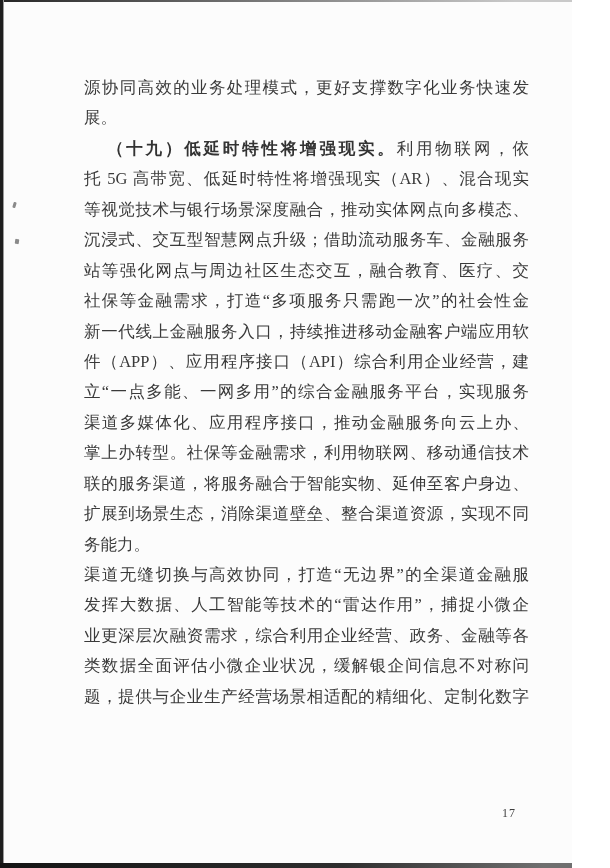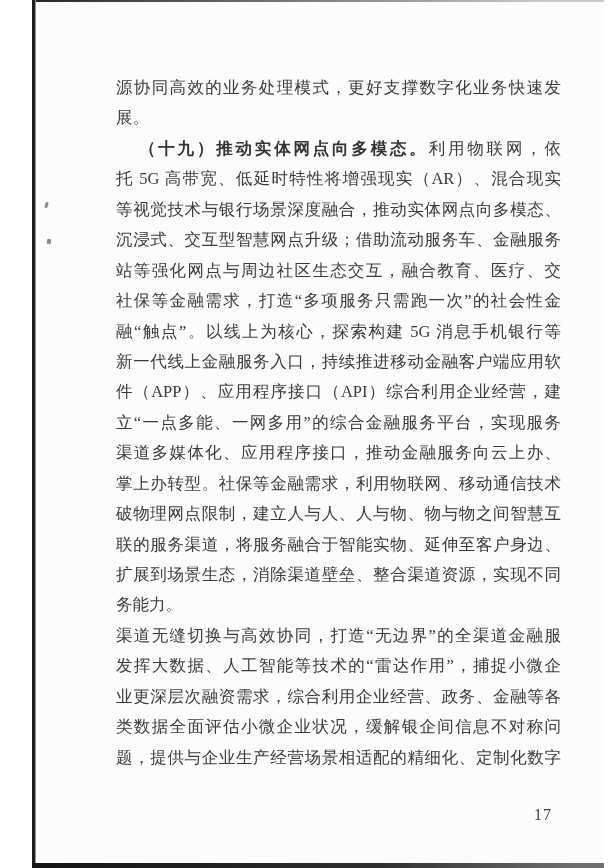--- a/index.html
+++ b/index.html
@@ -7,21 +7,20 @@
     padding: 0;
     background: #ffffff;
   }
   .page {
     position: relative;
     width: 572px;
     height: 868px;
     background: #fcfcfc;
     overflow: hidden;
     font-family: "Liberation Serif", "DejaVu Serif", serif;
-    margin-left: 32px;
   }
   
   .edge-left {
     position: absolute;
     left: 0; top: 0;
     width: 3px; height: 100%;
     background: #1e1e1e;
   }
   .edge-left-fade {
     position: absolute;
@@ -81,54 +80,52 @@
     text-indent: 23px;
   }
   .bold {
     font-weight: bold;
     color: #333333;
   }
   .page-number {
     position: absolute;
     left: 502px;
     top: 806px;
-    font-size: 16px;
+    font-size: 12px;
     letter-spacing: 1px;
     color: #3f3f3f;
   }
 </style>
 </head>
 <body>
 
 <div class="page">
   <div class="edge-top"></div>
   <div class="edge-left"></div>
   <div class="edge-left-fade"></div>
   <div class="edge-right"></div>
   <div class="edge-bottom"></div>
 
   <div class="speck speck-1"></div>
   <div class="speck speck-2"></div>
 
   <div class="text-block">
       <div class="line"><span>源协同高效的业务处理模式，更好支撑数字化业务快速发</span></div>
       <div class="line short"><span>展。</span></div>
-      <div class="line indent"><span class="bold">（十九）推动实体网点向多模态。</span><span>利用物联网，依</span></div>
+      <div class="line indent"><span class="bold">（十九）低延时特性将增强现实。</span><span>利用物联网，依</span></div>
       <div class="line"><span>托 5G 高带宽、低延时特性将增强现实（AR）、混合现实（MR）</span></div>
       <div class="line"><span>等视觉技术与银行场景深度融合，推动实体网点向多模态、</span></div>
       <div class="line"><span>沉浸式、交互型智慧网点升级；借助流动服务车、金融服务</span></div>
       <div class="line"><span>站等强化网点与周边社区生态交互，融合教育、医疗、交通、</span></div>
       <div class="line"><span>社保等金融需求，打造“多项服务只需跑一次”的社会性金</span></div>
-      <div class="line"><span>融“触点”。以线上为核心，探索构建 5G 消息手机银行等</span></div>
       <div class="line"><span>新一代线上金融服务入口，持续推进移动金融客户端应用软</span></div>
       <div class="line"><span>件（APP）、应用程序接口（API）综合利用企业经营，建</span></div>
       <div class="line"><span>立“一点多能、一网多用”的综合金融服务平台，实现服务</span></div>
       <div class="line"><span>渠道多媒体化、应用程序接口，推动金融服务向云上办、</span></div>
       <div class="line"><span>掌上办转型。社保等金融需求，利用物联网、移动通信技术突</span></div>
-      <div class="line"><span>破物理网点限制，建立人与人、人与物、物与物之间智慧互</span></div>
       <div class="line"><span>联的服务渠道，将服务融合于智能实物、延伸至客户身边、</span></div>
       <div class="line"><span>扩展到场景生态，消除渠道壁垒、整合渠道资源，实现不同</span></div>
       <div class="line short"><span>务能力。</span></div>
       <div class="line"><span>渠道无缝切换与高效协同，打造“无边界”的全渠道金融服</span></div>
       <div class="line"><span>发挥大数据、人工智能等技术的“雷达作用”，捕捉小微企</span></div>
       <div class="line"><span>业更深层次融资需求，综合利用企业经营、政务、金融等各</span></div>
       <div class="line"><span>类数据全面评估小微企业状况，缓解银企间信息不对称问</span></div>
       <div class="line"><span>题，提供与企业生产经营场景相适配的精细化、定制化数字</span></div>
     </div>
 

